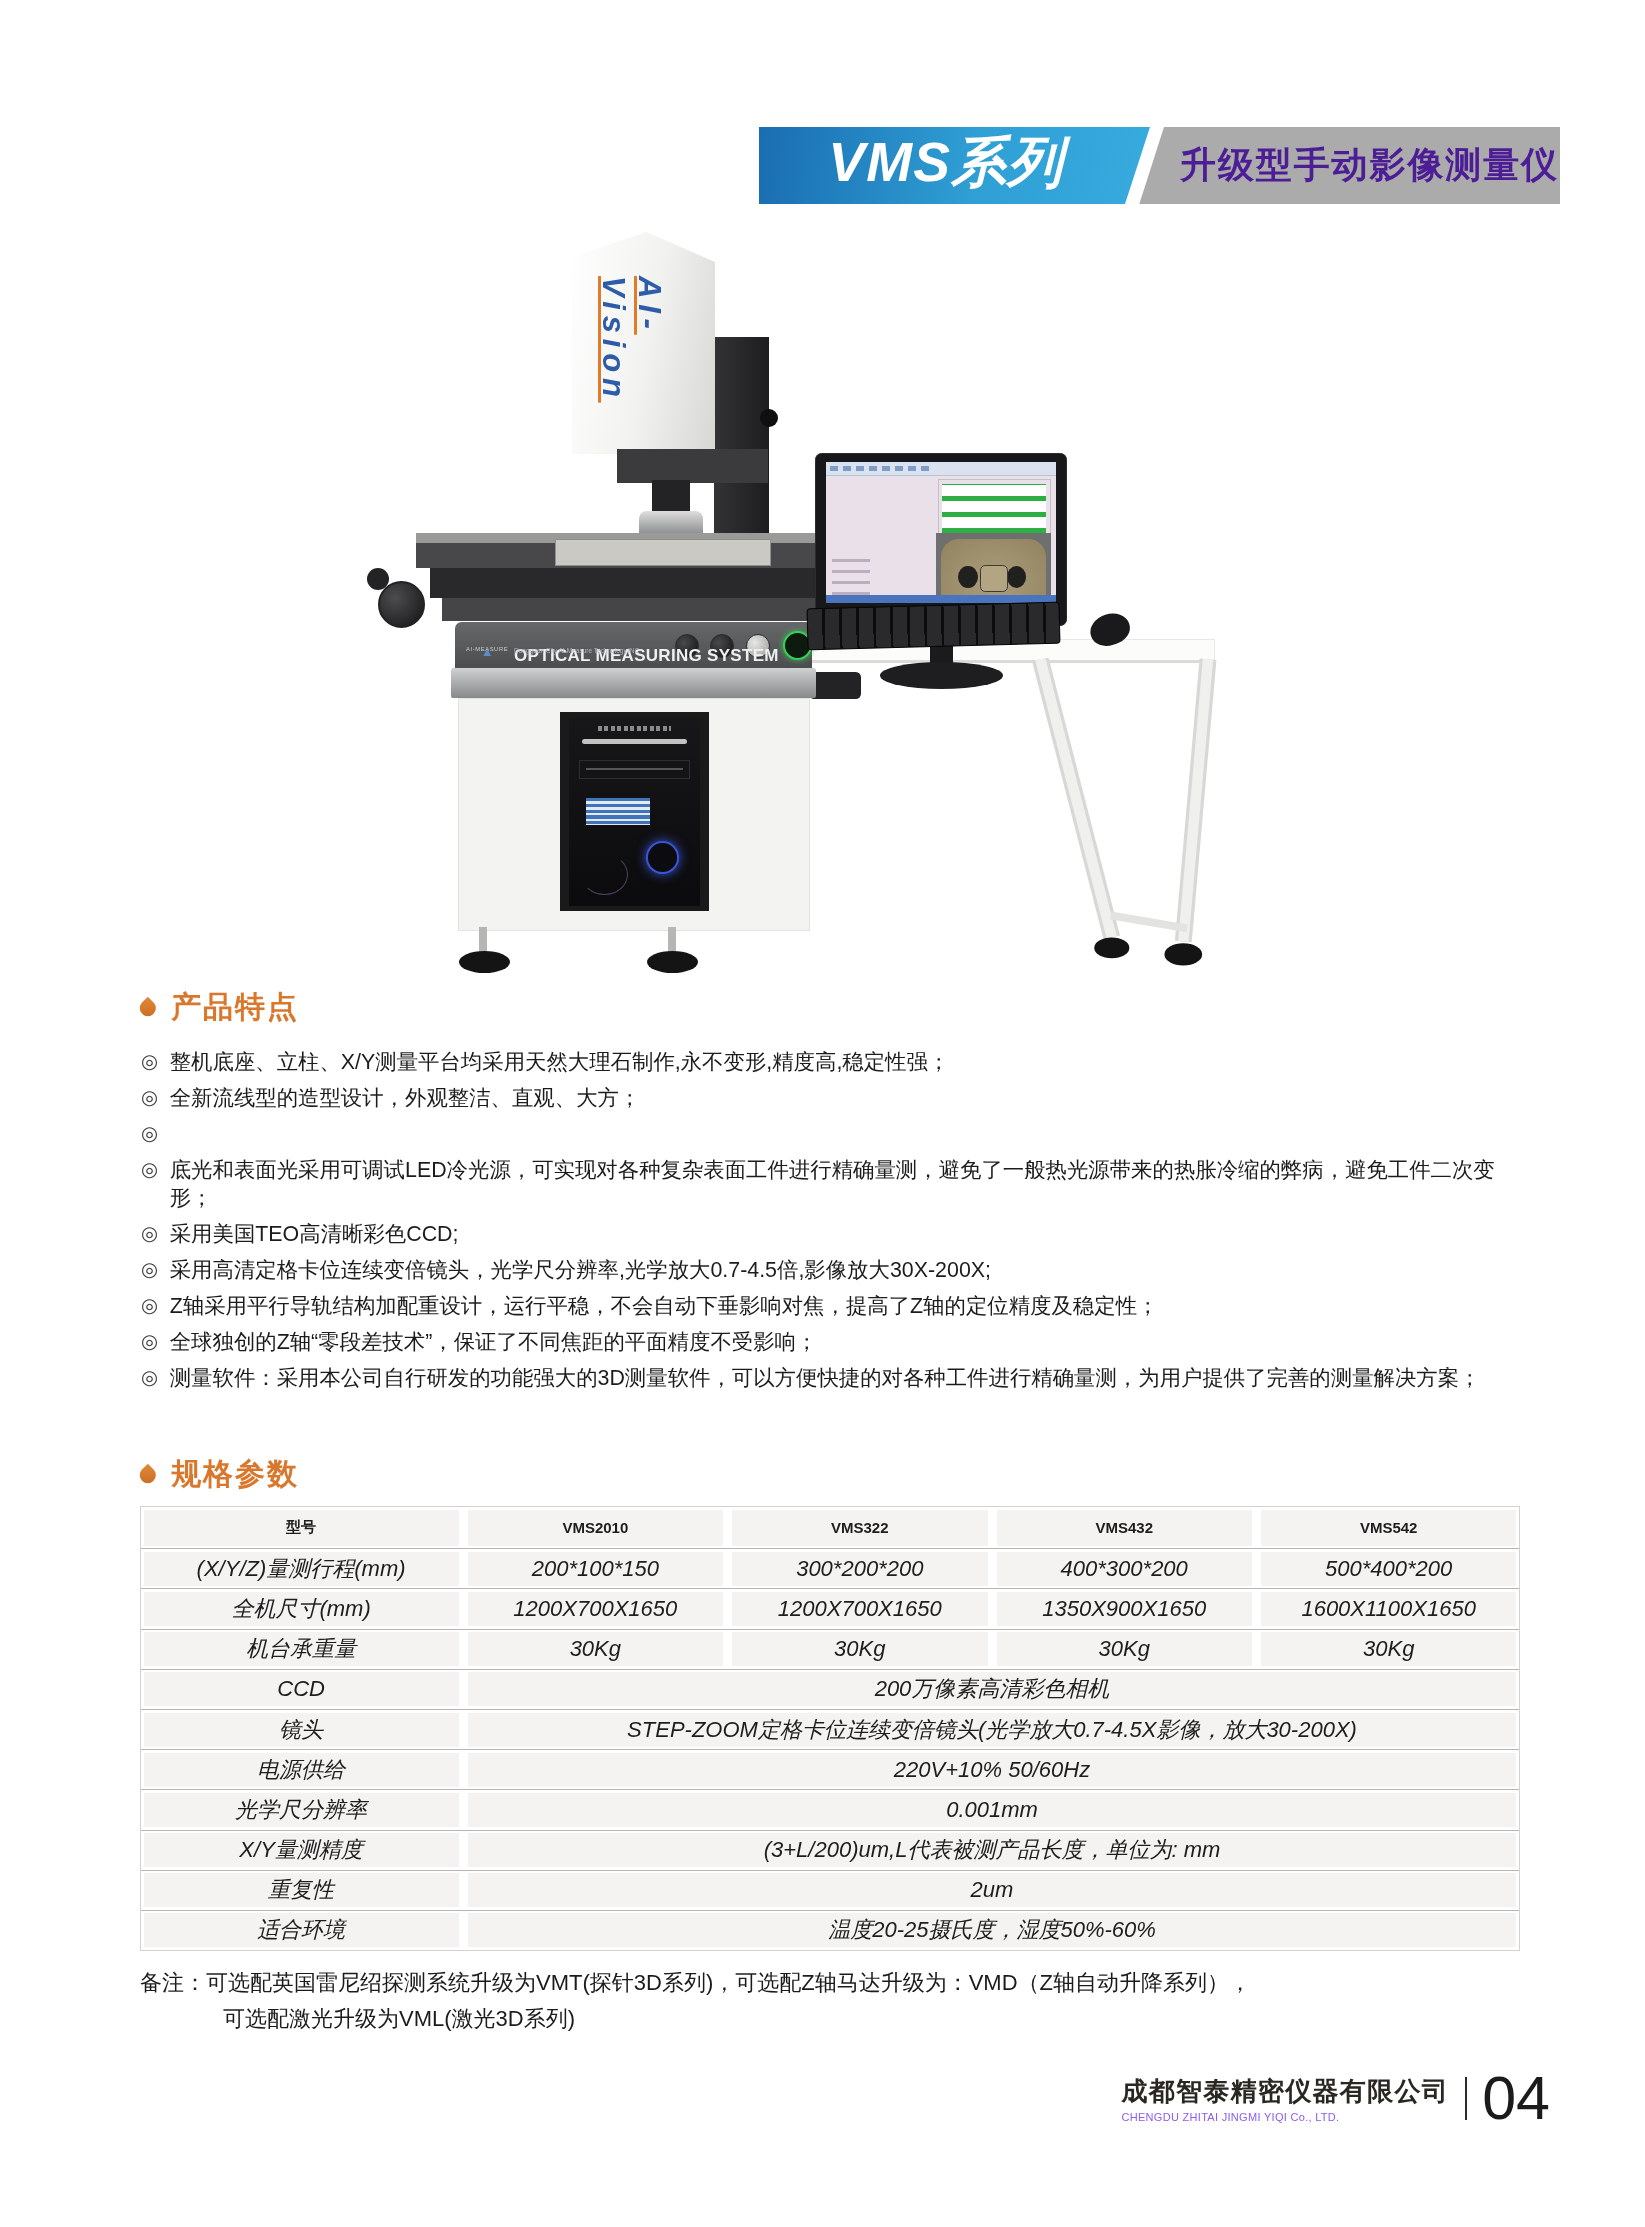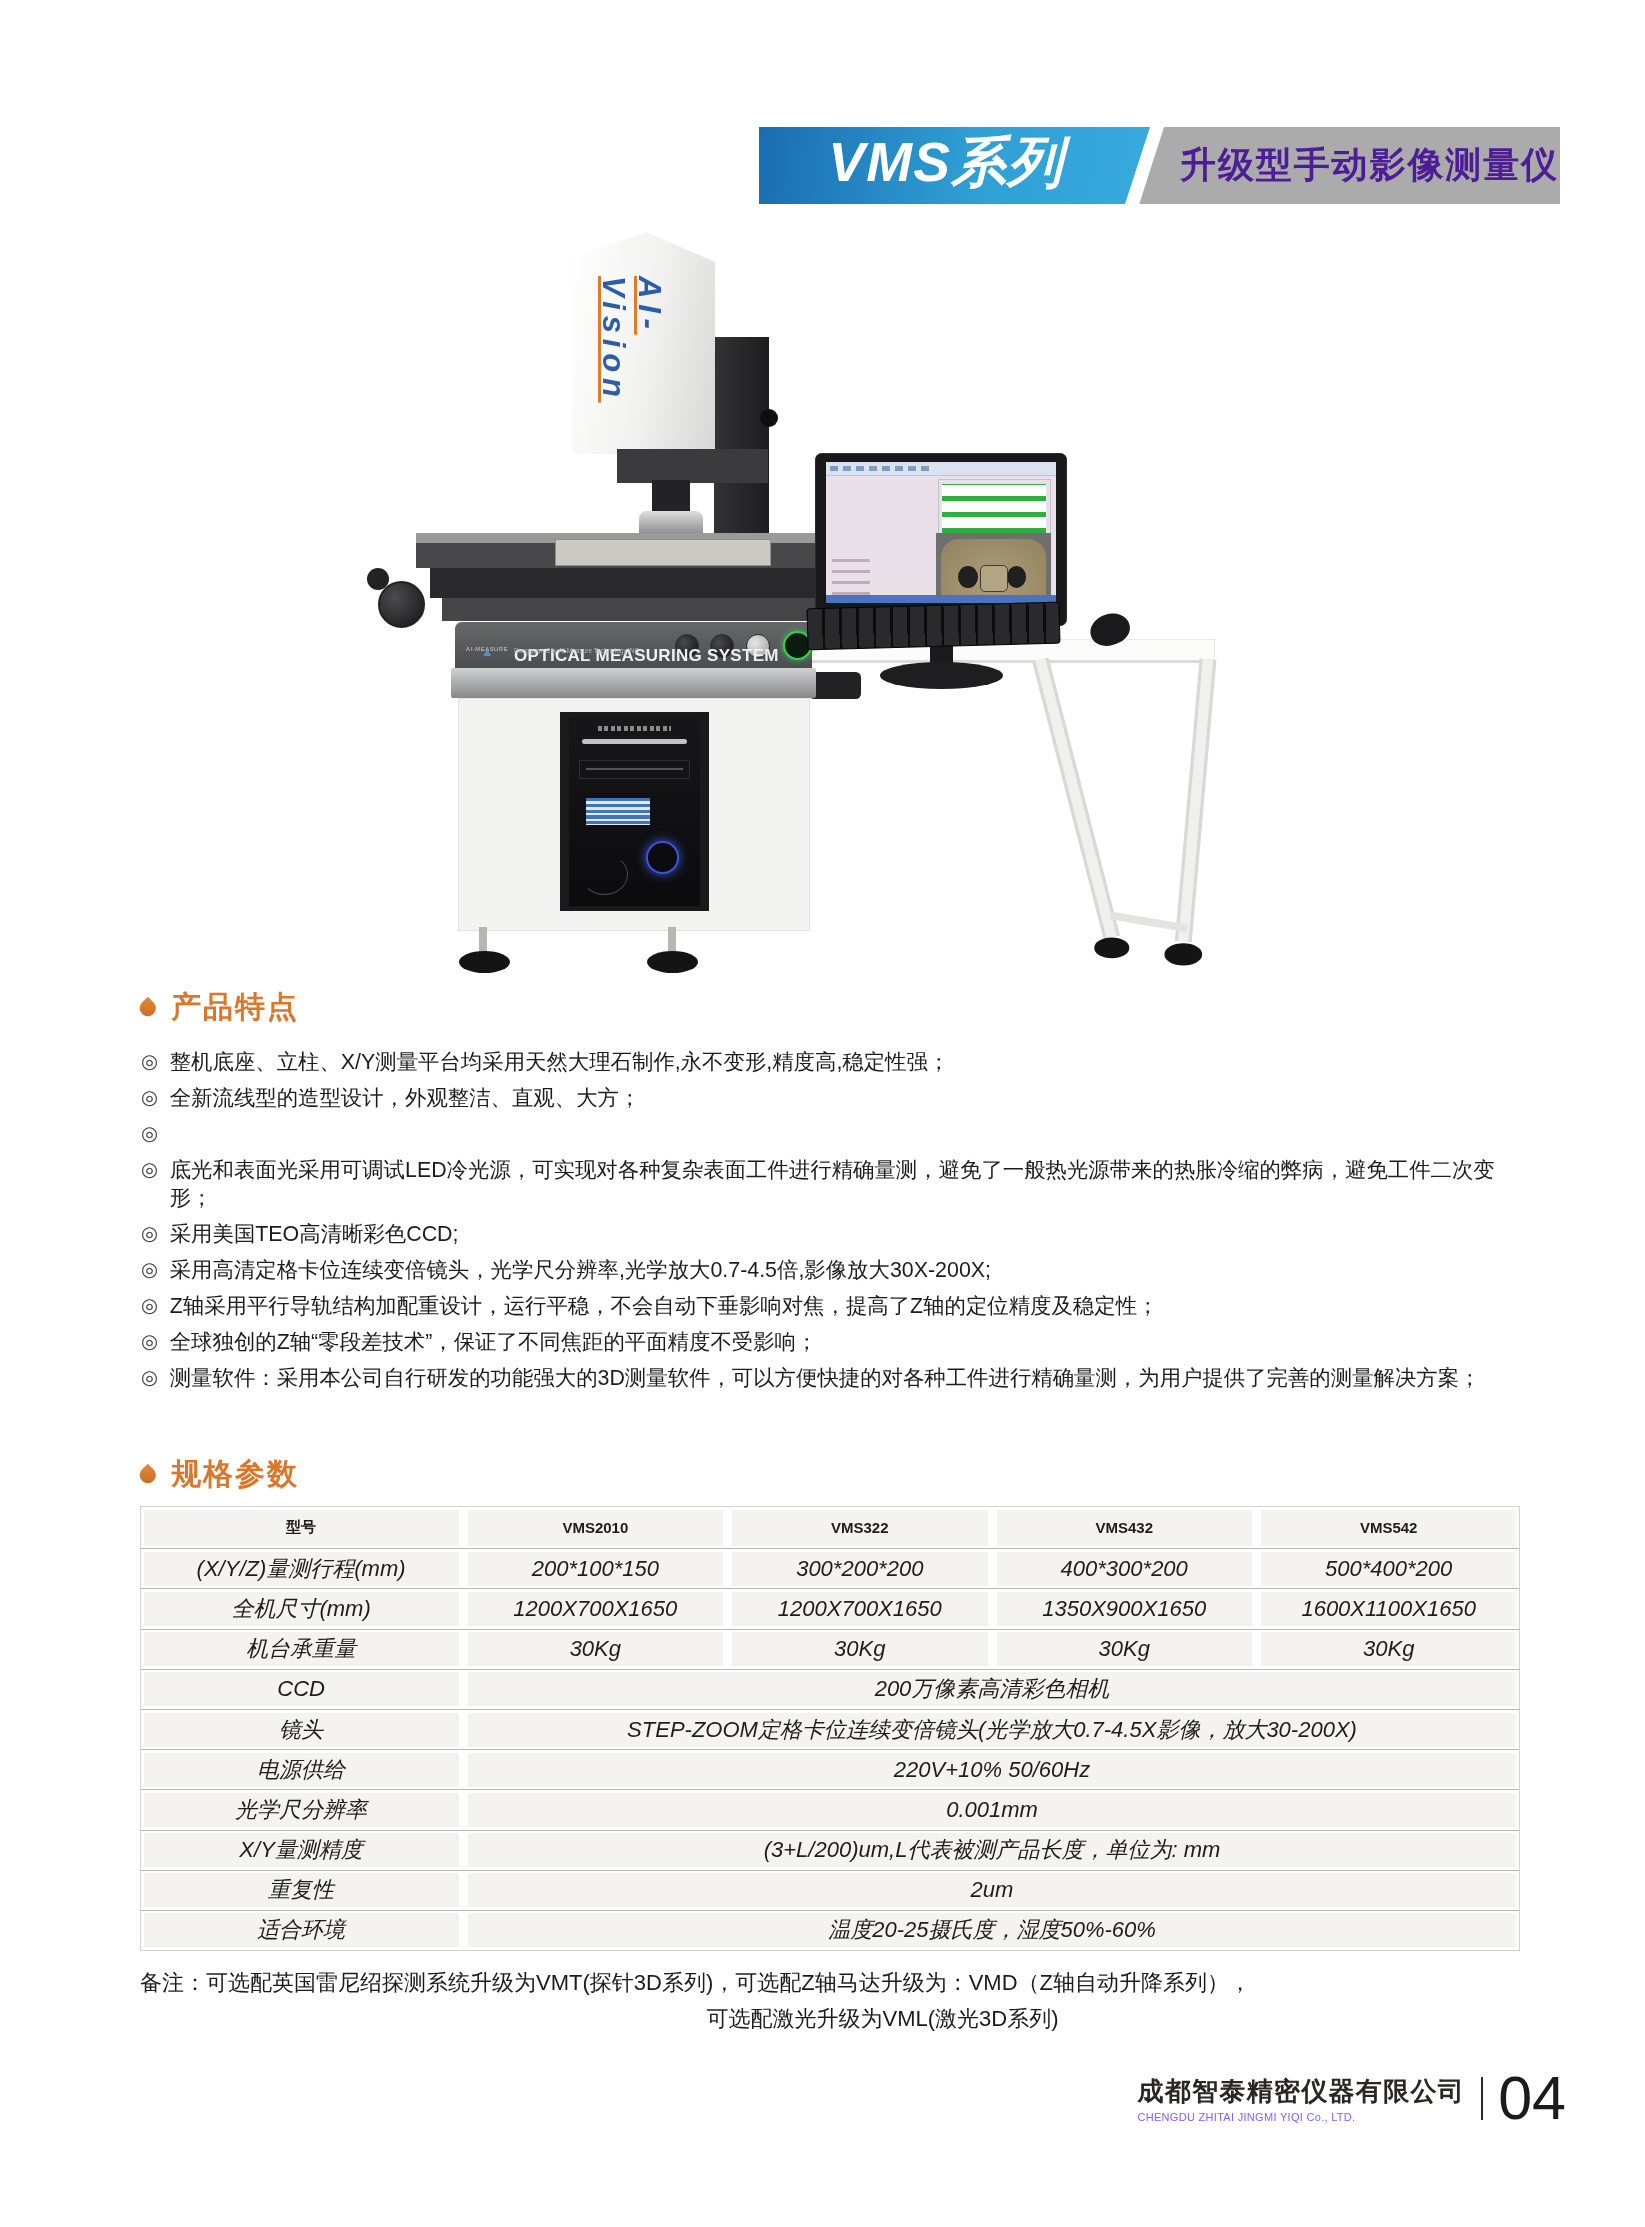--- a/index.html
+++ b/index.html
@@ -112,24 +112,24 @@
   .spec-table{position:absolute;left:140px;top:1506px;width:1380px;border:0.6px solid #d2d2d0;background:#ffffff;box-sizing:border-box;}
   .trow{display:grid;grid-template-columns:315px 1fr 1fr 1fr 1fr;column-gap:9px;padding:2.6px 2.6px;}
   .trow.span2{grid-template-columns:315px 1fr;}
   .trow + .trow{border-top:1.9px solid #b6b6b4;font-style:italic;}
   .cell{background:#f4f3f1;min-height:34px;display:flex;align-items:center;justify-content:center;font-size:22px;color:#1d1d1d;text-align:center;}
   .trow.head .cell{min-height:36px;}
   .th{font-weight:bold;font-size:15px;}
 
   
   .notes{position:absolute;left:140px;top:1965px;font-size:22px;color:#1b1b1b;line-height:1.62;width:1402px;}
-  .notes .l2{margin-left:83px;text-align:center;}
-
-  
-  .footer{position:absolute;right:80px;top:2068px;display:flex;align-items:center;gap:15.6px;}
+  .notes .l2{margin-left:83px;}
+
+  
+  .footer{position:absolute;right:96px;top:2068px;display:flex;align-items:center;gap:15.6px;}
   .f-cn{font-size:26px;font-weight:bold;color:#2a2722;letter-spacing:1.3px;}
   .f-en{font-size:11px;color:#8b5cf6;margin-top:2.6px;letter-spacing:0.3px;}
   .f-div{width:1.9px;height:43px;background:#2b2b2b;flex:none;}
   .f-num{font-size:61px;color:#1b1b1b;line-height:1;}
 </style>
 </head>
 <body>
 
 <div class="hdr-blue">
   <span>VMS系列</span>

